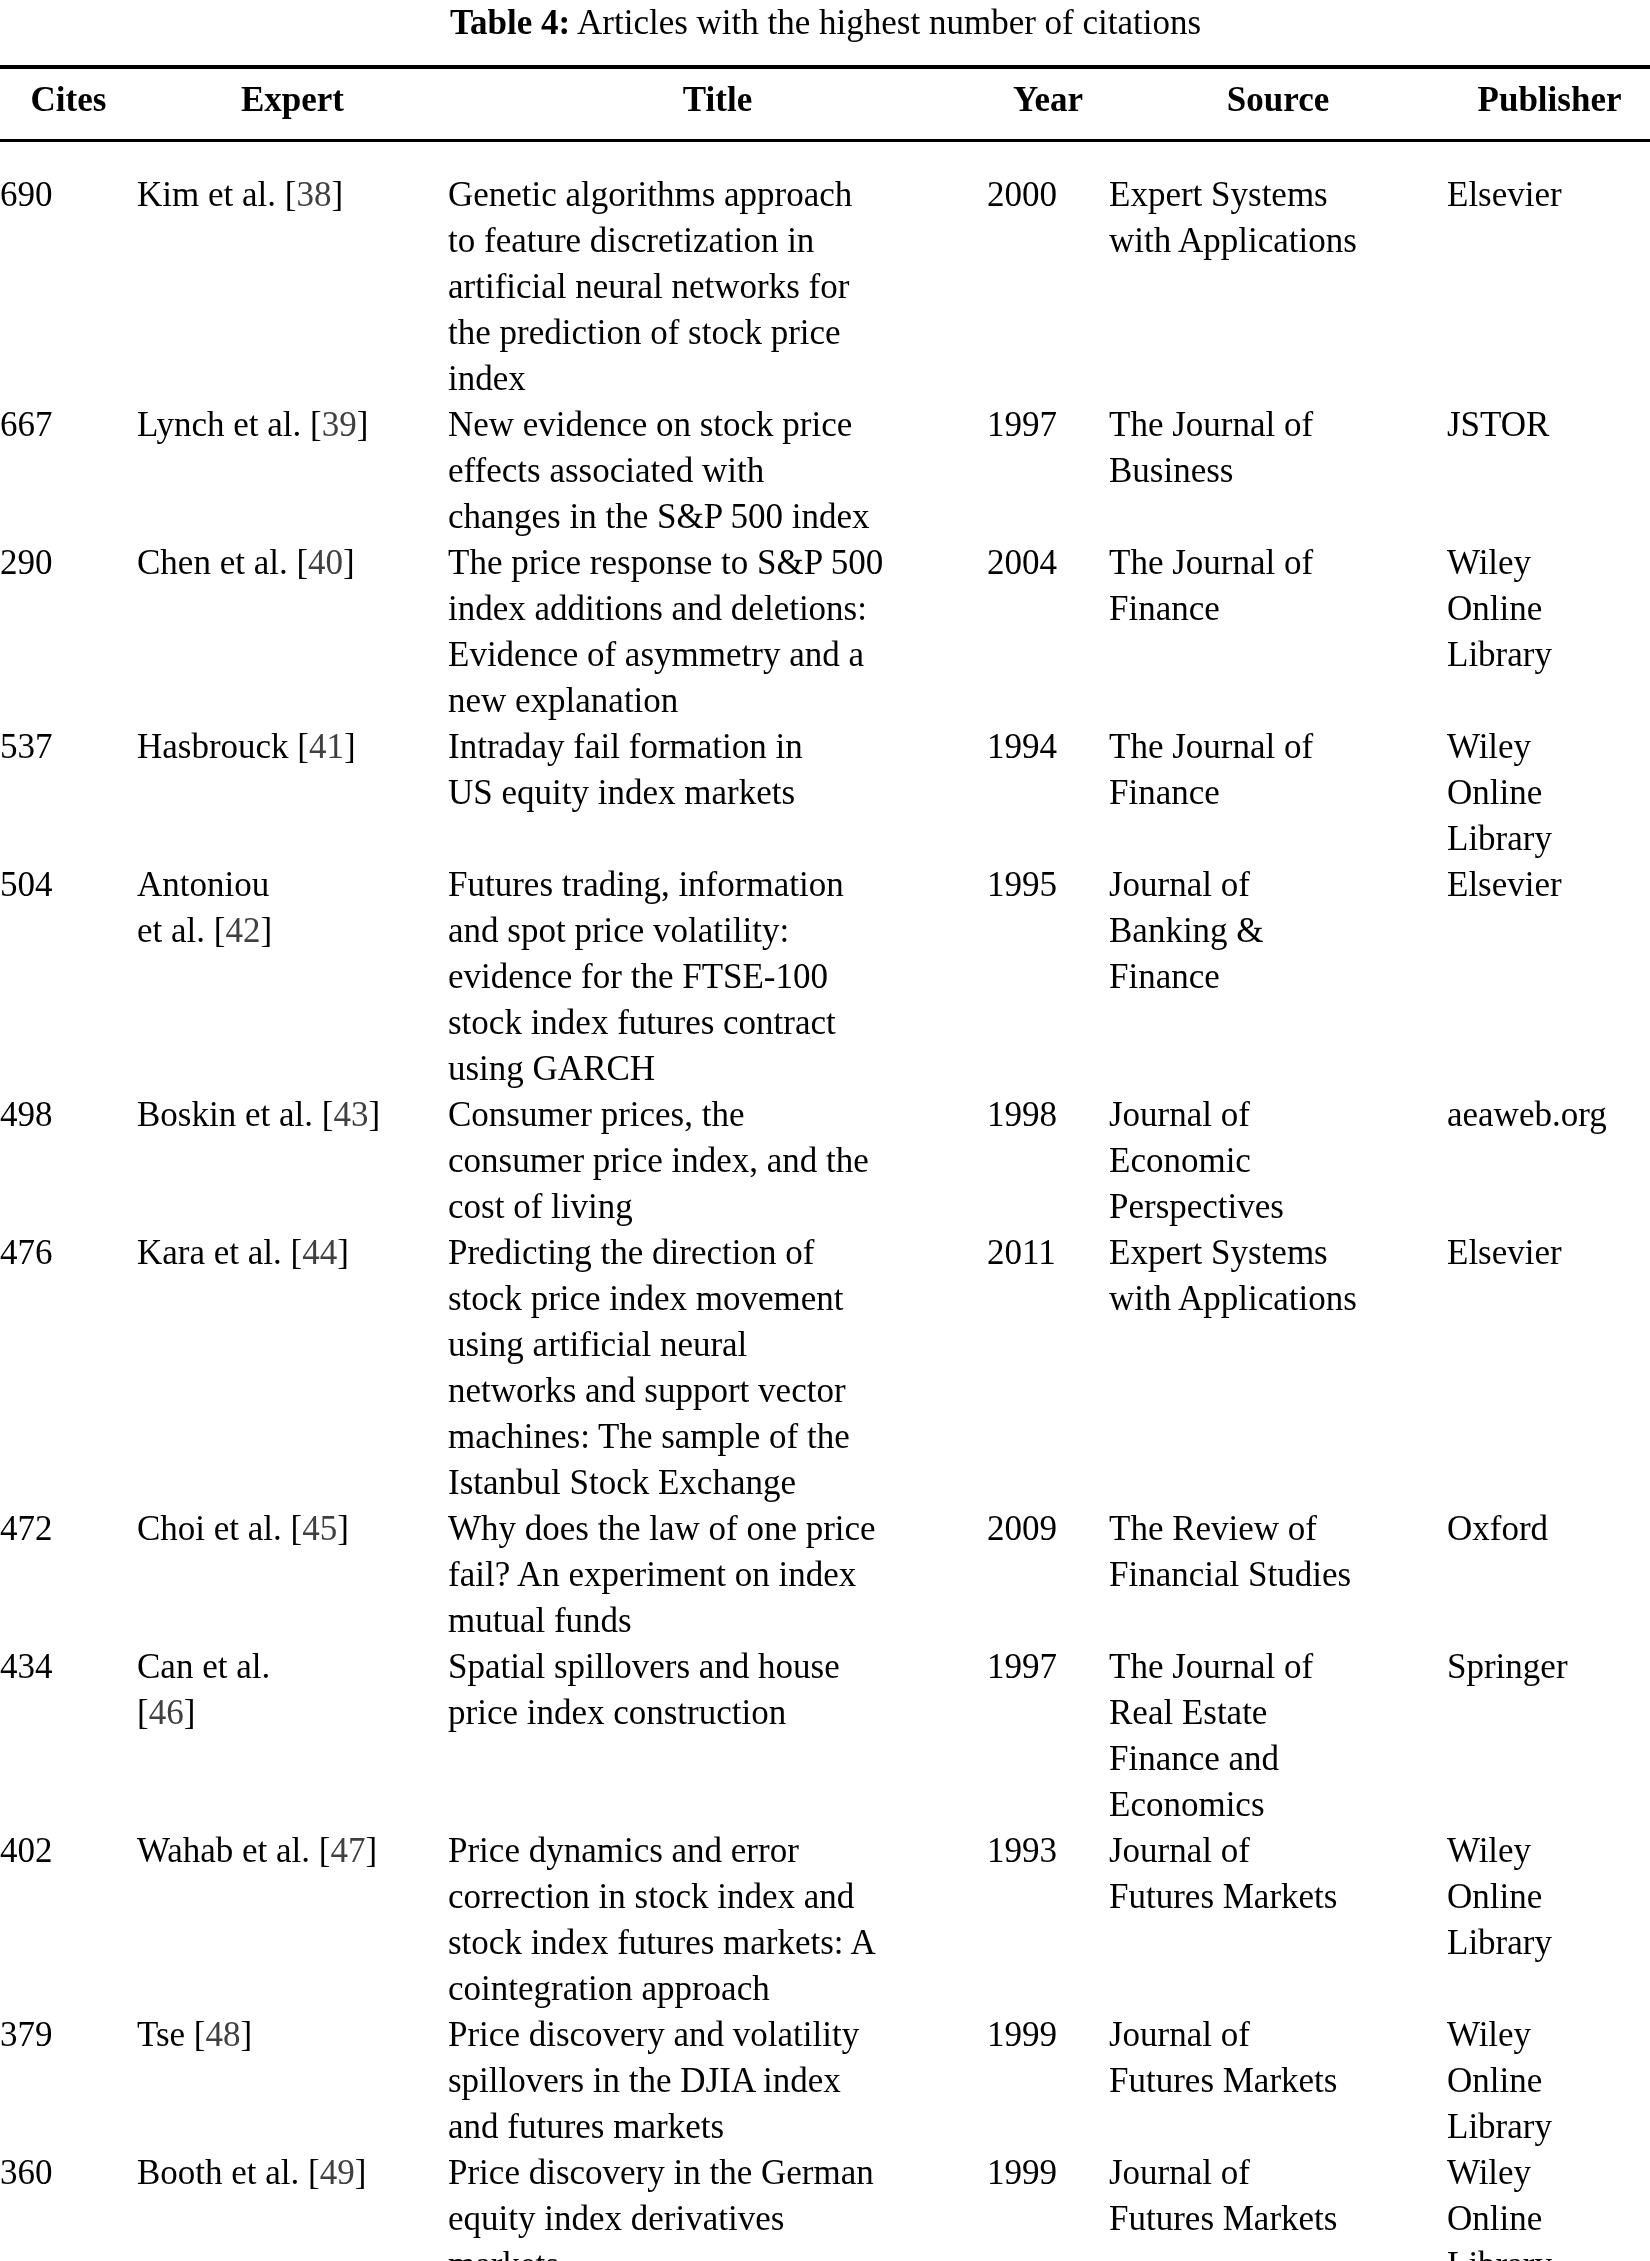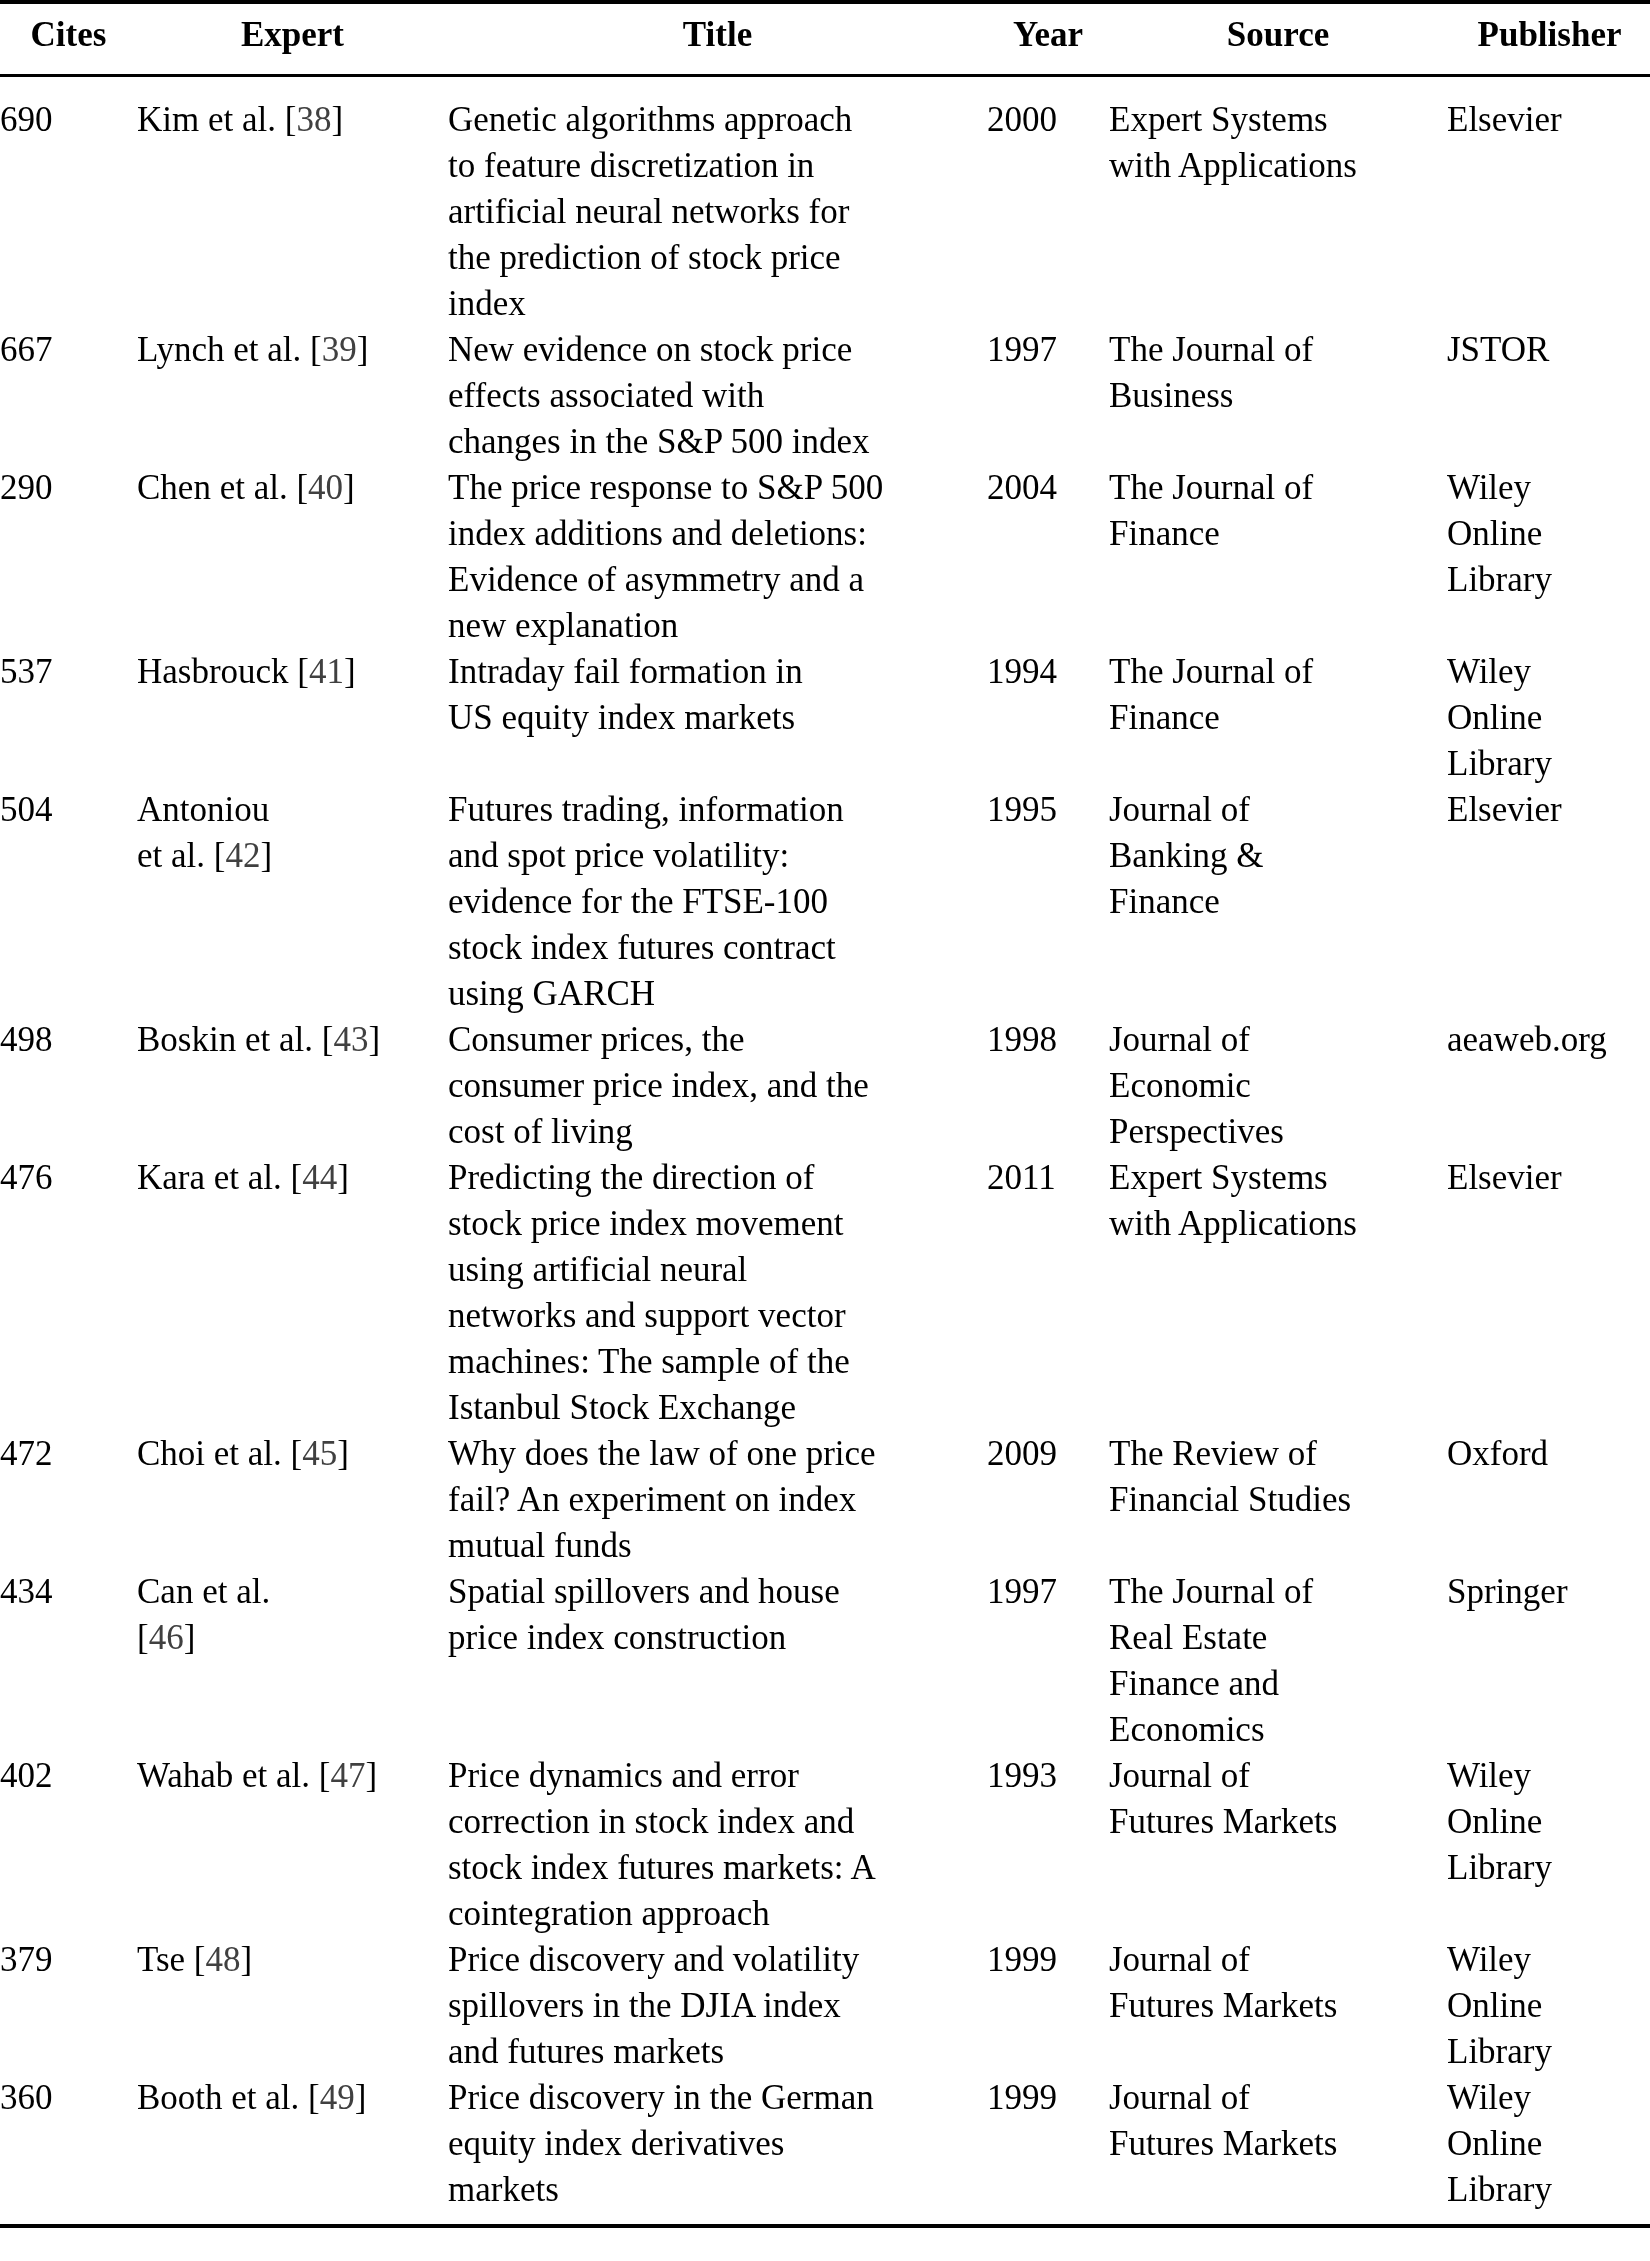--- a/index.html
+++ b/index.html
@@ -42,29 +42,30 @@
     vertical-align: top;
     padding: 7.6px 0 16px 0;
     border-bottom: 3.4px solid #000;
   }
   td {
     text-align: left;
     vertical-align: top;
     padding: 0;
     white-space: pre-line;
   }
-  tbody tr:first-child td { padding-top: 20px; }
+  tbody tr:first-child td { padding-top: 30px; }
   tbody tr:last-child td { padding-bottom: 11.8px; }
   .cite { color: #404040; }
 </style>
 </head>
 <body>
 
 <div class="page">
 
+  <div class="caption"><span class="cap-label">Table 4:</span><span> Articles with the highest number of citations</span></div>
 
   <table class="cite-table">
     <colgroup>
       <col class="c-cites">
       <col class="c-authors">
       <col class="c-title">
       <col class="c-year">
       <col class="c-source">
       <col class="c-publisher">
     </colgroup>

